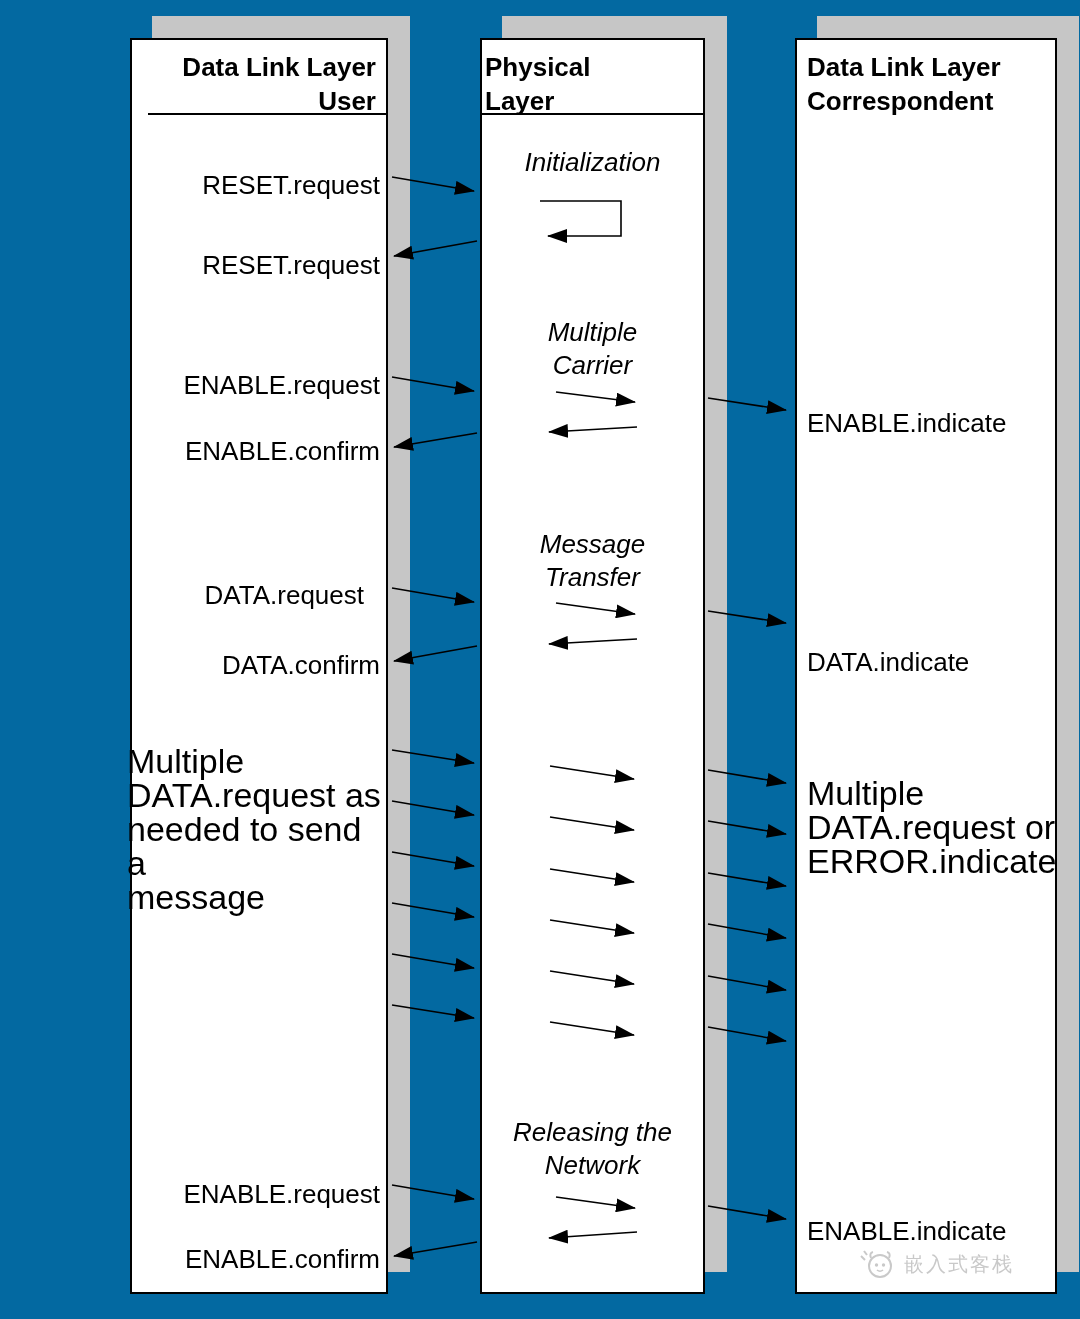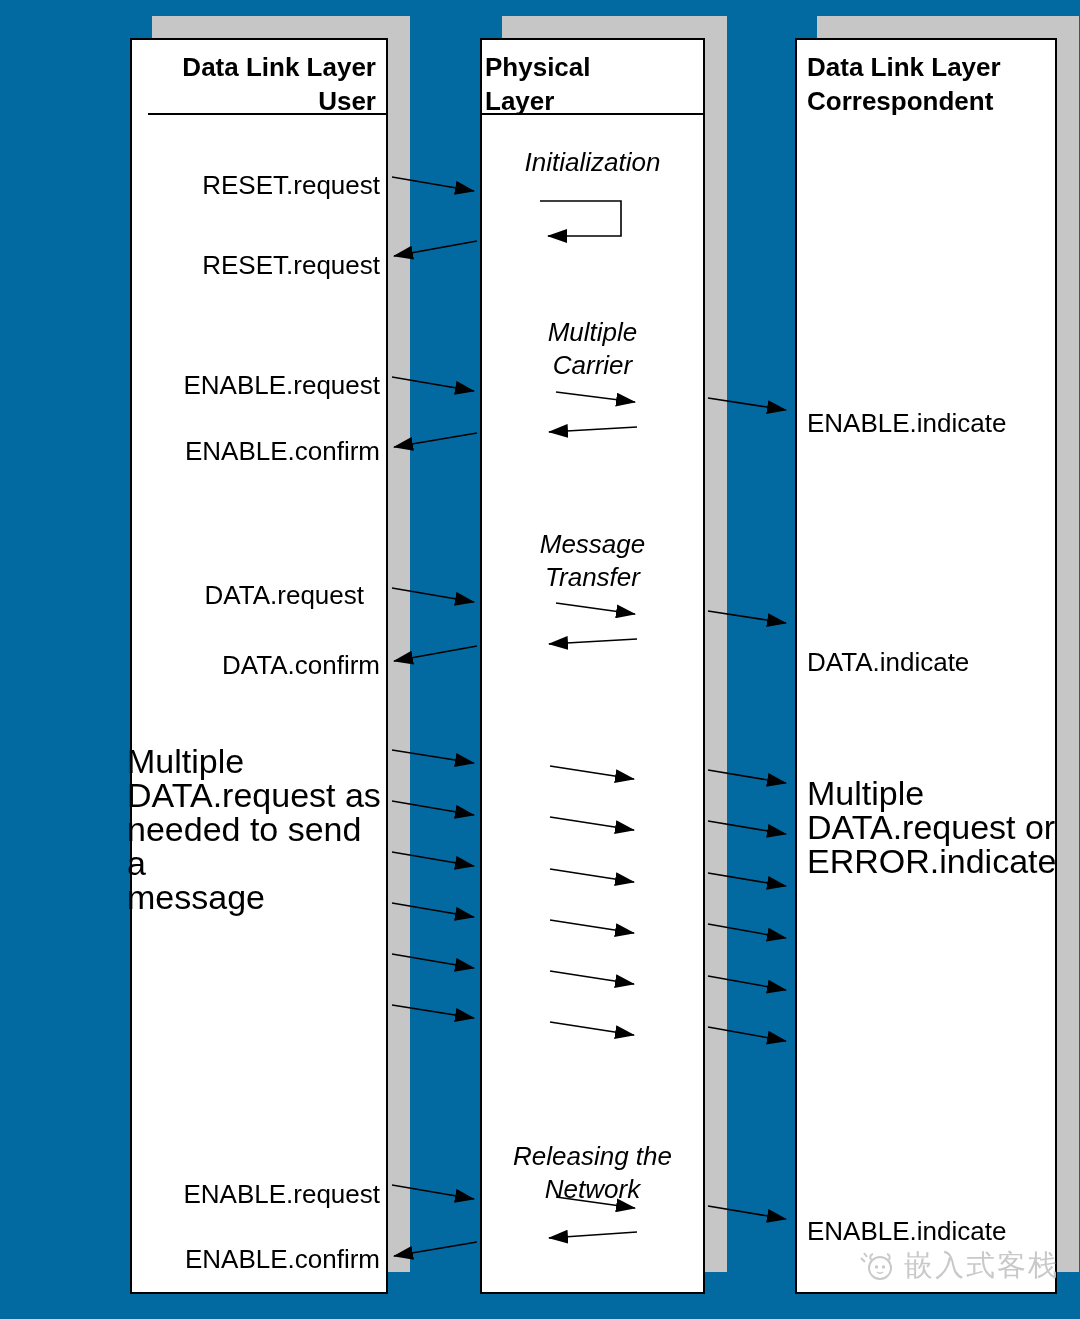--- a/index.html
+++ b/index.html
@@ -62,21 +62,21 @@
     fill: none;
   }
   .watermark {
     position: absolute;
     left: 858px;
     top: 1246px;
     display: flex;
     align-items: center;
     gap: 6px;
     color: #c9c9c9;
-    font-size: 29px;
+    font-size: 20px;
     letter-spacing: 2px;
     white-space: nowrap;
   }
 </style>
 </head>
 <body>
 
 <div class="canvas">
 
   <div class="shadow" style="left:152px; top:16px; width:258px; height:1256px;"></div>
@@ -107,21 +107,21 @@
     <div>Initialization</div>
   </div>
   <div class="phase" style="top:316px;">
     <div>Multiple</div>
     <div>Carrier</div>
   </div>
   <div class="phase" style="top:528px;">
     <div>Message</div>
     <div>Transfer</div>
   </div>
-  <div class="phase" style="top:1140px;">
+  <div class="phase" style="top:1116px;">
     <div>Releasing the</div>
     <div>Network</div>
   </div>
 
   <div class="msg r" style="right:700px; top:168px;">RESET.request</div>
   <div class="msg r" style="right:700px; top:248px;">RESET.request</div>
   <div class="msg r" style="right:700px; top:368px;">ENABLE.request</div>
   <div class="msg r" style="right:700px; top:434px;">ENABLE.confirm</div>
   <div class="msg r" style="right:716px; top:578px;">DATA.request</div>
   <div class="msg r" style="right:700px; top:648px;">DATA.confirm</div>

